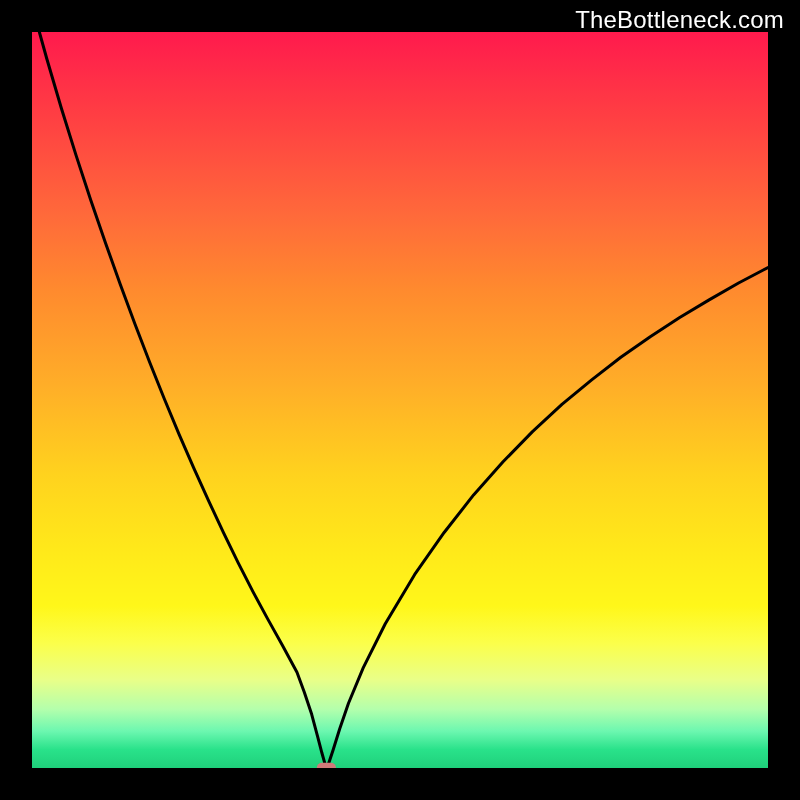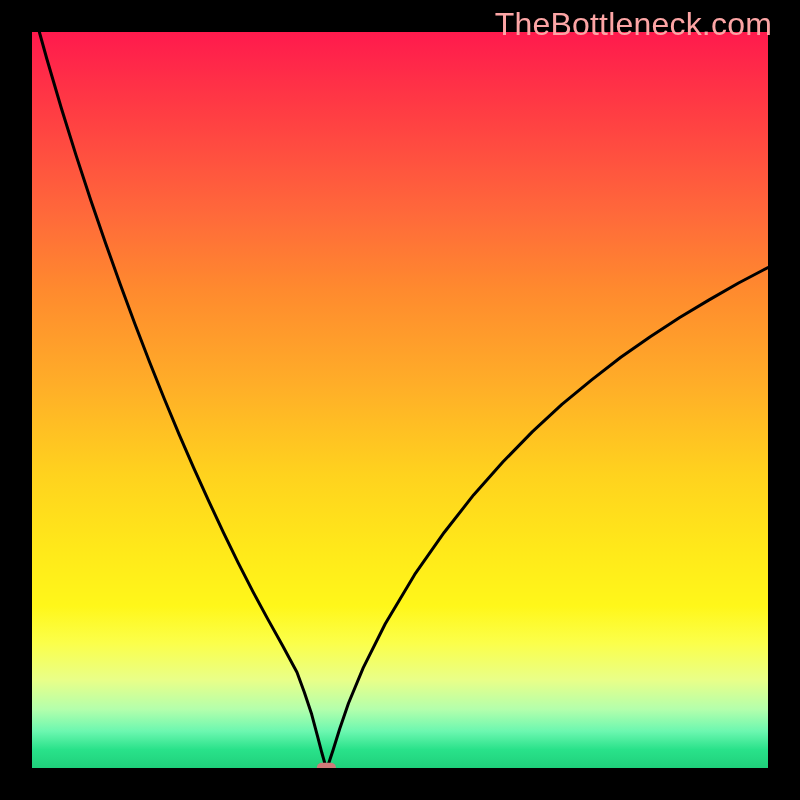--- a/index.html
+++ b/index.html
@@ -44,24 +44,24 @@
   .chart-svg {
     position: absolute;
     left: 0;
     top: 0;
     width: 736px;
     height: 736px;
   }
   .watermark {
     position: absolute;
     top: 6px;
-    right: 28px;
-    font-size: 32px;
+    right: 16px;
+    font-size: 24px;
     font-weight: 500;
-    color: #fca5a5;
+    color: #ffffff;
     letter-spacing: 0.2px;
   }
 </style>
 </head>
 <body>
 
 <div class="outer">
   <div class="plot">
     <svg class="chart-svg" viewBox="0 0 736 736" preserveAspectRatio="none">
       <path id="curve-path" fill="none" stroke="#000000" stroke-width="3" stroke-linejoin="round" stroke-linecap="round" d="M0.00 -29.44 L7.36 0.00 L14.72 26.50 L29.44 76.54 L44.16 123.65 L58.88 168.54 L73.60 211.23 L88.32 252.45 L103.04 292.19 L117.76 330.46 L132.48 367.26 L147.20 402.59 L161.92 436.45 L176.64 468.83 L191.36 500.48 L206.08 530.66 L220.80 559.36 L235.52 586.59 L250.24 613.09 L264.96 640.32 L272.32 660.19 L279.68 682.27 L285.57 704.35 L289.98 721.28 L292.93 731.58 L294.40 736.00 L296.61 731.58 L301.02 718.34 L307.65 696.99 L316.48 671.23 L331.20 635.90 L353.28 591.74 L382.72 542.43 L412.16 500.48 L441.60 462.94 L471.04 429.82 L500.48 399.65 L529.92 372.42 L559.36 348.13 L588.80 325.31 L618.24 304.70 L647.68 285.57 L677.12 267.90 L706.56 250.98 L736.00 235.52"></path>

